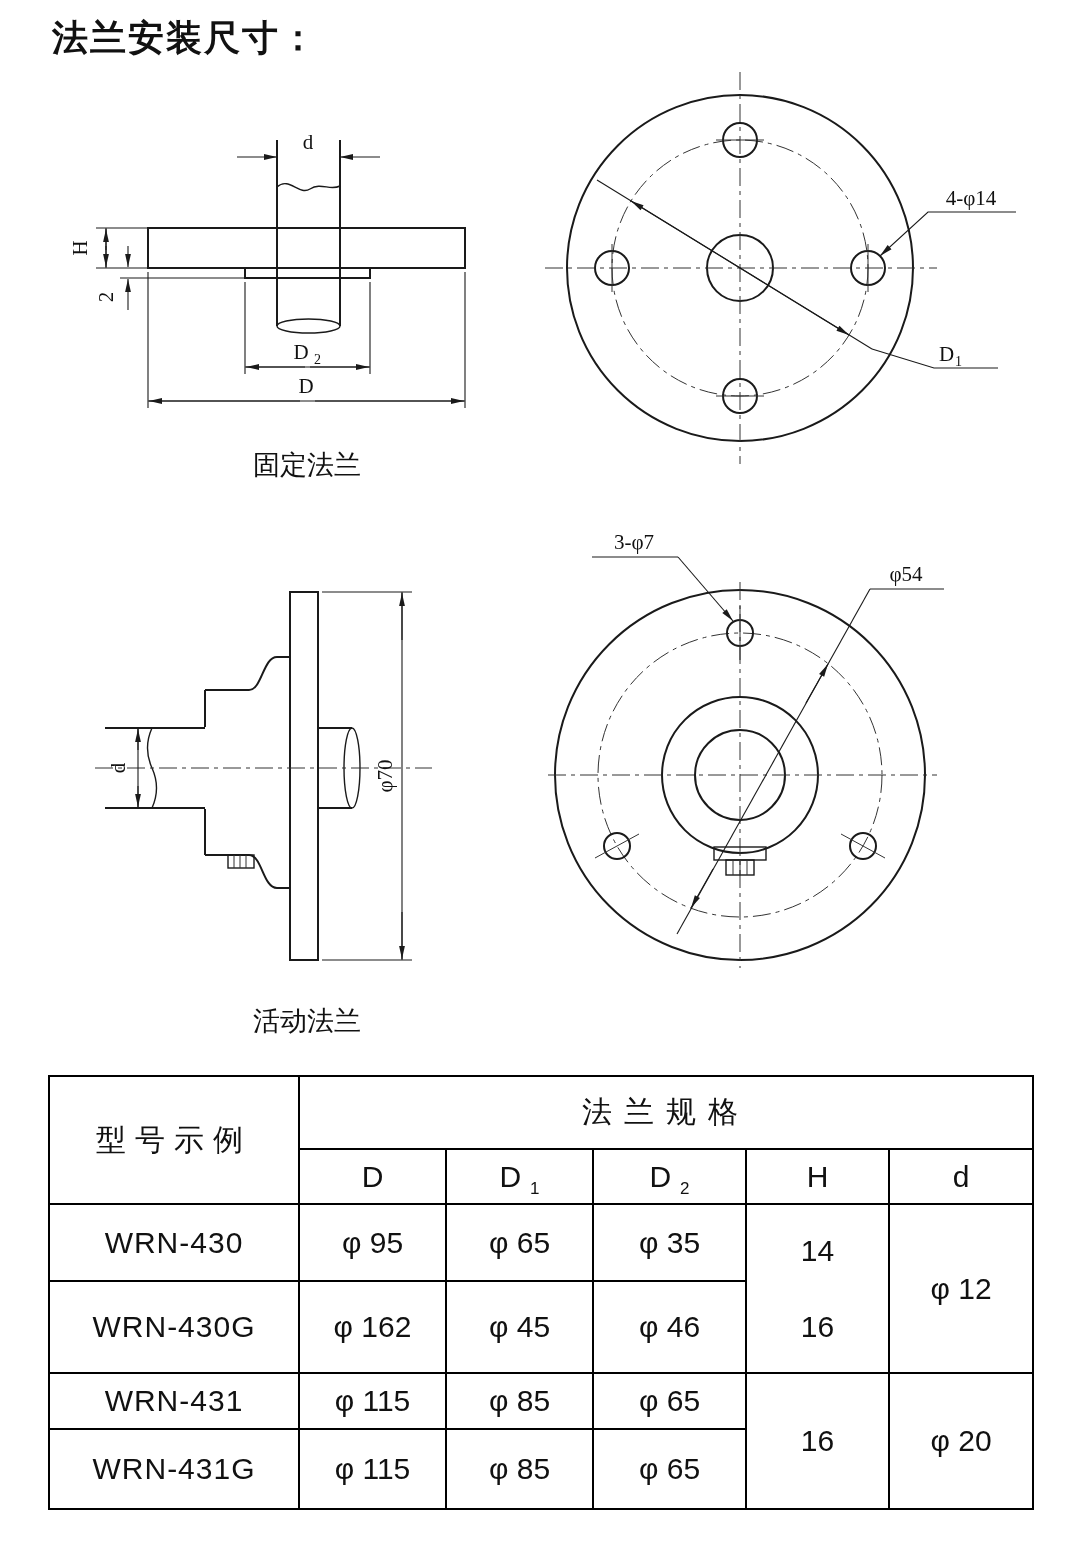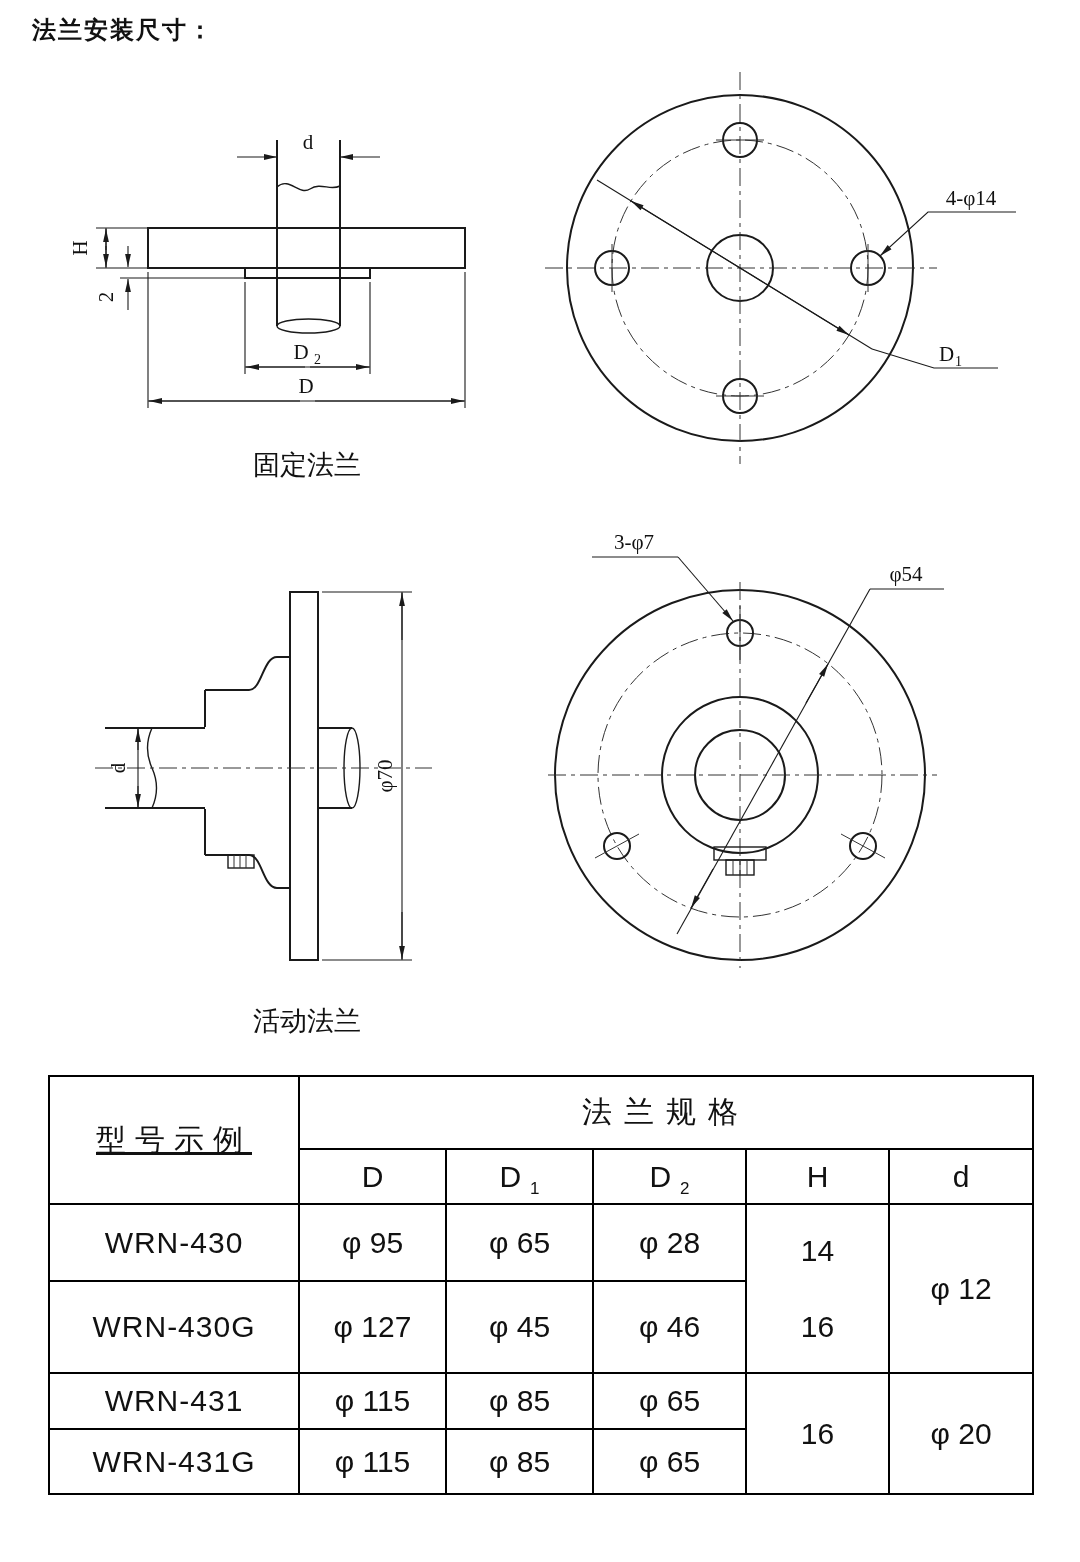--- a/index.html
+++ b/index.html
@@ -1,36 +1,36 @@
 <!DOCTYPE html>
 <html><head>
 <meta charset="utf-8">
 <style>
   * { margin:0; padding:0; box-sizing:border-box; }
   html,body { background:#ffffff; }
   body { font-family:"Liberation Sans", sans-serif; color:#111; }
   .page { position:relative; width:1080px; height:1562px; background:#fff; overflow:hidden; }
-  .title { position:absolute; left:32px; top:14px; font-size:24px; font-weight:bold; letter-spacing:2px; }
+  .title { position:absolute; left:52px; top:14px; font-size:36px; font-weight:bold; letter-spacing:2px; }
 
   svg.drawing { position:absolute; left:0; top:0; }
   svg .obj  { stroke:#1a1a1a; stroke-width:2;   fill:none; }
   svg .thin { stroke:#1a1a1a; stroke-width:1.1; fill:none; }
   svg .brk  { stroke:#1a1a1a; stroke-width:1.4; fill:none; }
   svg .cl   { stroke:#333;    stroke-width:1;   fill:none; stroke-dasharray:18 5 4 5; }
   svg .tick { stroke:#333;    stroke-width:1;   fill:none; }
   svg text  { font-family:"Liberation Serif", serif; fill:#111; stroke:none; }
   svg text.dim    { font-size:21px; }
   svg text.dimsub { font-size:14px; }
   svg text.cap    { font-family:"Liberation Sans", sans-serif; font-size:27px; }
 
   table.spec-table { position:absolute; left:48px; top:1075px; width:984px;
                      border-collapse:collapse; table-layout:fixed; }
   table.spec-table td { border:2px solid #000; text-align:center; vertical-align:middle;
                         font-size:30px; padding:0; }
-  td.c-model-h { font-size:32px; letter-spacing:9px;text-decoration:underline; }
+  td.c-model-h { font-size:32px; letter-spacing:9px; }
   td.c-spec-h  { font-size:32px; letter-spacing:12px; }
   td.c-col-h   { font-size:30px; }
   td.c-model   { font-size:29px; letter-spacing:1px;margin-top:9px; }
   .sub { font-size:17px; position:relative; top:7px; }
   .sub:not(:empty) { margin-left:9px; }
   td.h-stack div { height:76px; line-height:76px;text-align:center; }
 </style>
 </head>
 <body>
 
@@ -187,42 +187,42 @@
       <td class="c-col-h"><span>D</span><span class="sub"></span></td>
       <td class="c-col-h"><span>D</span><span class="sub">1</span></td>
       <td class="c-col-h"><span>D</span><span class="sub">2</span></td>
       <td class="c-col-h"><span>H</span><span class="sub"></span></td>
       <td class="c-col-h"><span>d</span><span class="sub"></span></td>
     </tr>
     <tr style="height:77px">
       <td class="c-model">WRN-430</td>
       <td>φ 95</td>
       <td>φ 65</td>
-      <td>φ 28</td>
+      <td>φ 35</td>
       <td rowspan="2" class="h-stack">
         <div>14</div>
         <div>16</div>
       </td>
       <td rowspan="2">φ 12</td>
     </tr>
     <tr style="height:92px">
       <td class="c-model">WRN-430G</td>
-      <td>φ 127</td>
+      <td>φ 162</td>
       <td>φ 45</td>
       <td>φ 46</td>
     </tr>
     <tr style="height:56px">
       <td class="c-model">WRN-431</td>
       <td>φ 115</td>
       <td>φ 85</td>
       <td>φ 65</td>
       <td rowspan="2">16</td>
       <td rowspan="2">φ 20</td>
     </tr>
-    <tr style="height:65px">
+    <tr style="height:80px">
       <td class="c-model">WRN-431G</td>
       <td>φ 115</td>
       <td>φ 85</td>
       <td>φ 65</td>
     </tr>
   </tbody>
     </table>
 
 </div>
 

